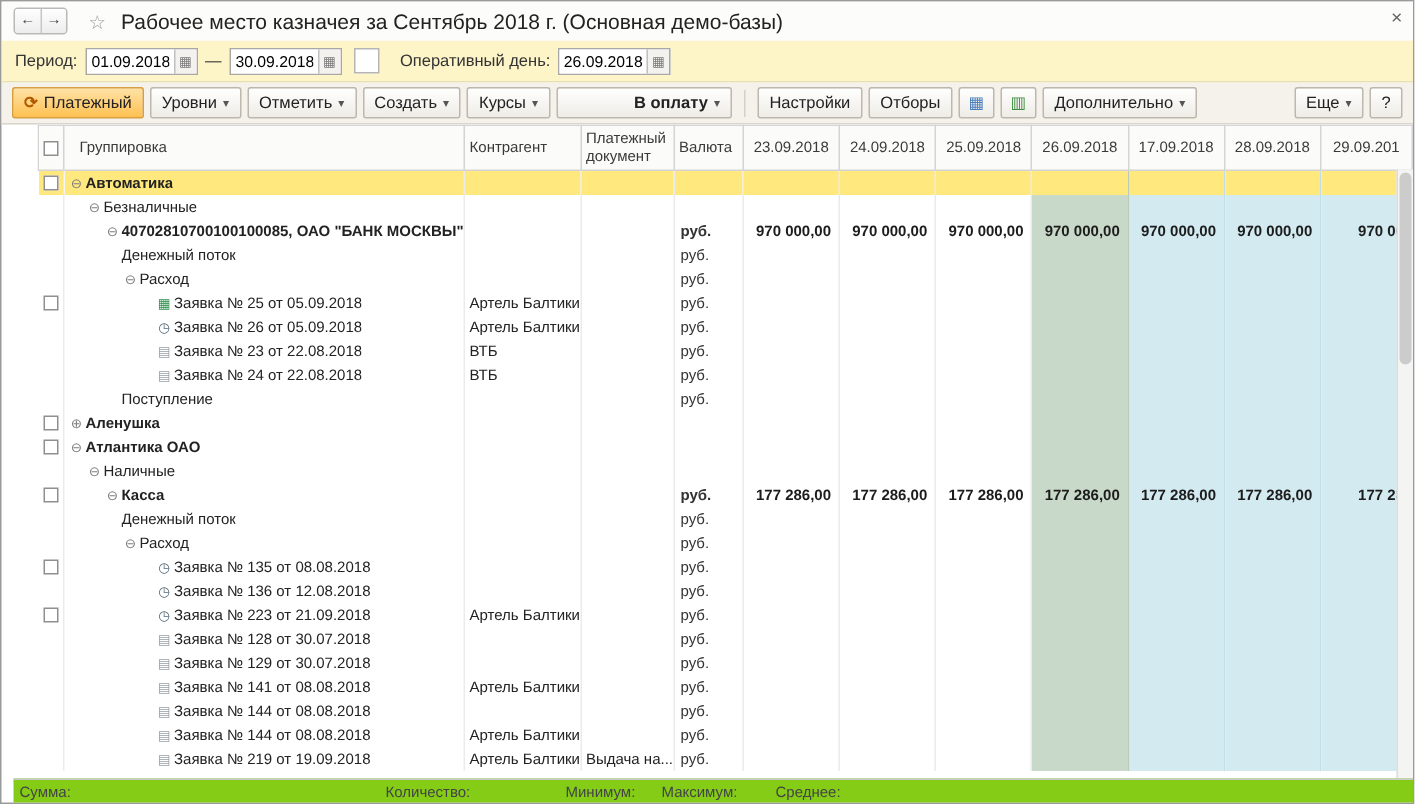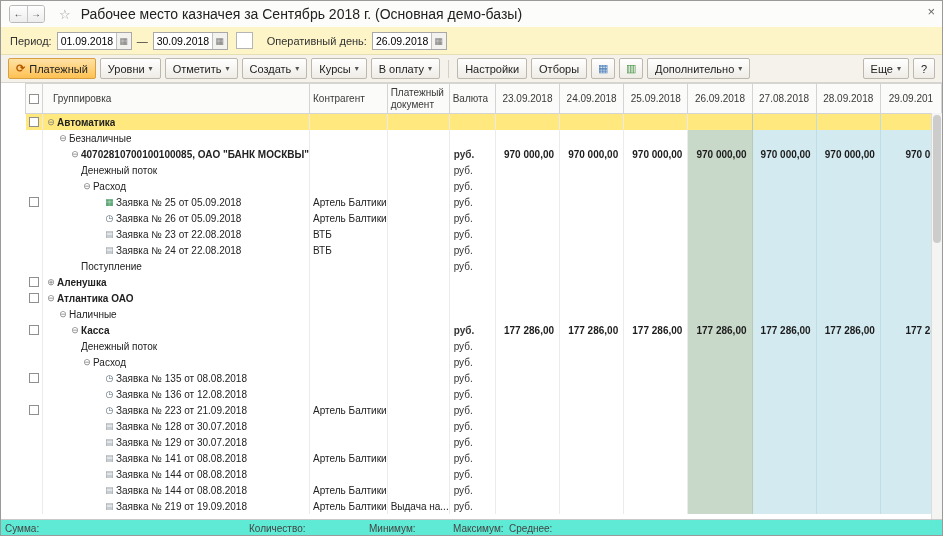--- a/index.html
+++ b/index.html
@@ -32,21 +32,21 @@
 
   
   .toolbar { height: 28px; background: #f5f2ec; display: flex; align-items: center; padding: 0 7px; gap: 4px;
              border-bottom: 1px solid #d9d5cc; }
   .tb-btn { height: 21px; display: inline-flex; align-items: center; gap: 4px; padding: 0 7px; font-size: 11px;
             font-family: "Liberation Sans", sans-serif; color: #222; background: linear-gradient(#ffffff,#efece6);
             border: 1px solid #bdb8ae; border-radius: 2px; white-space: nowrap; cursor: default; }
   .tb-btn .arrow { font-size: 8px; color: #555; }
   .refresh { background: linear-gradient(#ffe2a6, var(--refresh-button, #fec152)); border-color: #d99e3e; }
   .refresh-icon { color: #b35900; font-size: 11px; font-weight: bold; }
-  .strong { font-weight: normal; }
+  .strong { font-weight: bold; margin-left: 44px; }
   .sep { width: 1px; height: 18px; background: #d4d0c7; margin: 0 4px; }
   .icon-btn { width: 24px; justify-content: center; padding: 0; }
   .ic-pivot { color: #4a7ebb; font-size: 11px; }
   .ic-export { color: #3f8f3f; font-size: 11px; }
   .spacer { flex: 1; }
   .help-btn { width: 22px; justify-content: center; }
 
   
   .table-wrap { position: relative; height: 436px; margin-left: 24px; overflow: hidden; background: #fff; }
   table { border-collapse: collapse; table-layout: fixed; }
@@ -71,24 +71,24 @@
   .val { display: block; text-align: right; padding-right: 5px; font-weight: bold; color: #1c1c1c; }
   .bold-row .lbl, .bold-row .col-cur { font-weight: bold; }
   tr.yellow td { background: var(--group-row-yellow, #ffe87d); }
   td.green { background: var(--operational-day-column, #c9d9c9); border-right-color: #b9cab9; }
   td.cyan { background: var(--future-columns, #d2eaf0); border-right-color: #c0dde5; }
 
   .vscroll { position: absolute; right: 0; top: 30px; bottom: 0; width: 11px; background: #f4f4f3; border-left: 1px solid #dcdcdc; }
   .vthumb { position: absolute; top: 2px; left: 1px; width: 8px; height: 128px; background: #cccccc; border-radius: 4px; }
 
   
-  .status-bar { height: 18px; border-top: 1px solid #c9c9c9; background: #5eead4; position: relative;
-                font-size: 10px; color: #444; }
+  .status-bar { height: 18px; border-top: 1px solid #c9c9c9; background: #84cc16; position: relative;
+                font-size: 10px; color: #444; margin-left: 8px; }
   .status-bar span { position: absolute; top: 3px; }
-  .st-sum { left: 4px; } .st-count { left: 248px; } .st-min { left: 368px; } .st-max { left: 452px; text-align: center; } .st-avg { left: 508px; }
+  .st-sum { left: 4px; } .st-count { left: 248px; } .st-min { left: 368px; } .st-max { left: 432px; text-align: center; } .st-avg { left: 508px; }
 </style>
 </head>
 <body>
 
 <div class="window">
 
   <div class="title-bar">
     <div class="nav-group">
       <button class="nav-btn">←</button>
       <button class="nav-btn">→</button>
@@ -191,21 +191,21 @@
               <div class="cb"></div>
             </th>
             <th class="th-label th-group">Группировка</th>
             <th class="th-label">Контрагент</th>
             <th class="th-label">Платежный документ</th>
             <th class="th-label">Валюта</th>
             <th class="th-date">23.09.2018</th>
             <th class="th-date">24.09.2018</th>
             <th class="th-date">25.09.2018</th>
             <th class="th-date">26.09.2018</th>
-            <th class="th-date">27.08.2018</th>
+            <th class="th-date">17.09.2018</th>
             <th class="th-date">28.09.2018</th>
             <th class="th-date">29.09.201</th>
           </tr>
         </thead>
         <tbody>
           <tr class="yellow bold-row">
             <td class="col-check">
               <div class="cb"></div>
             </td>
             <td class="col-label">

